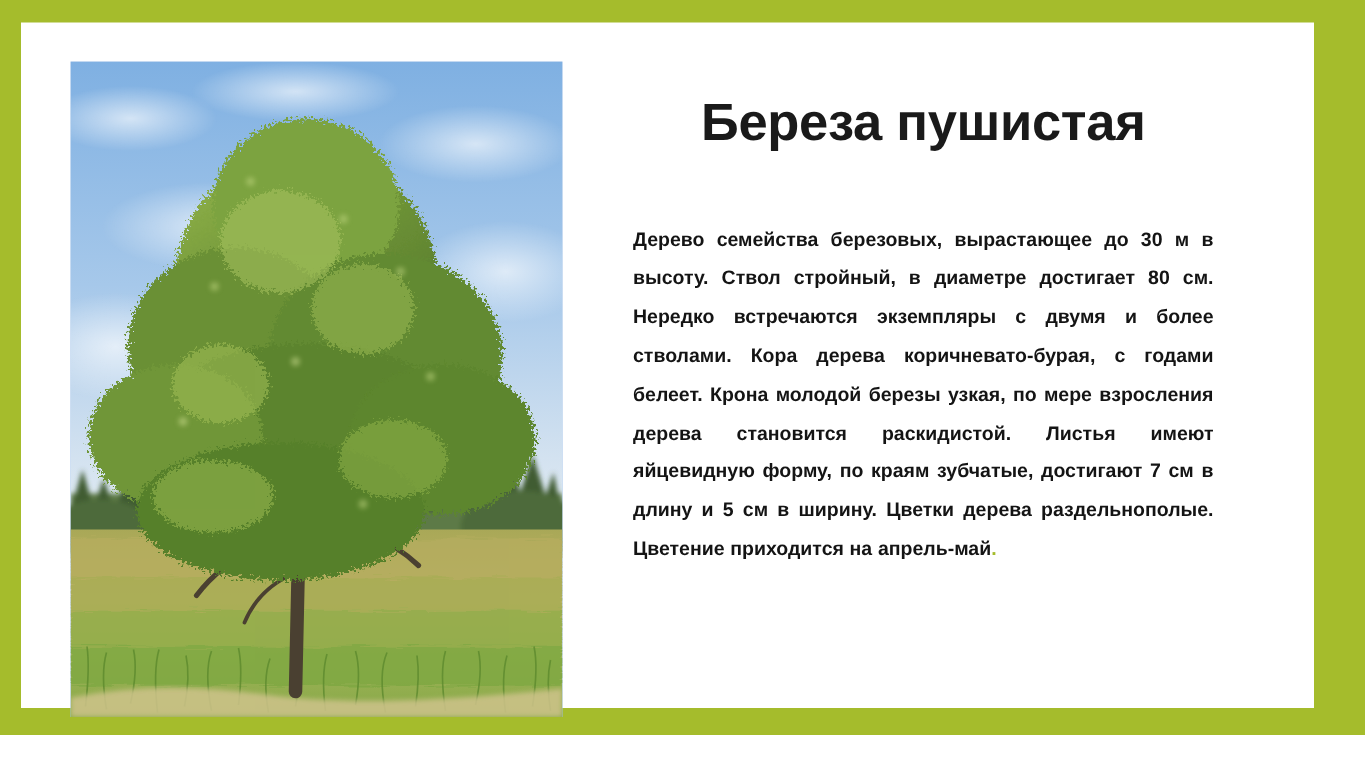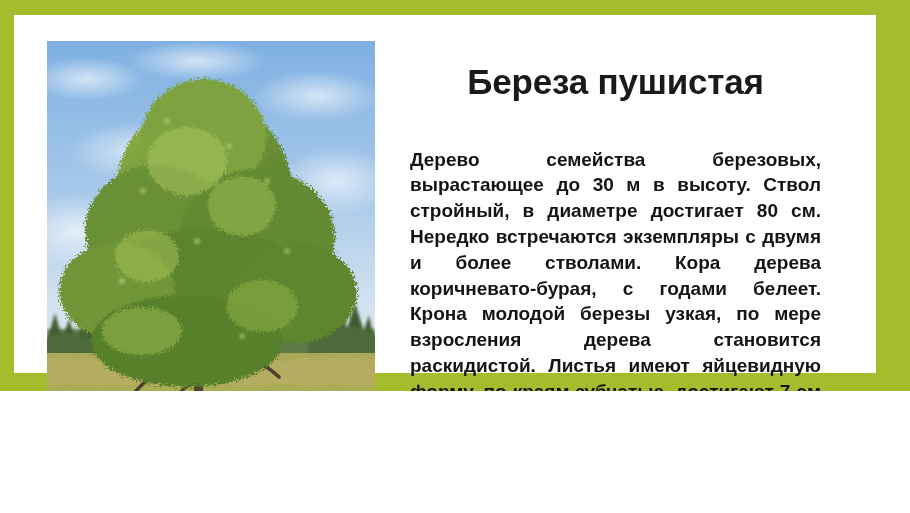--- a/index.html
+++ b/index.html
@@ -7,21 +7,21 @@
     padding: 0;
     background: #ffffff;
   }
   body {
     font-family: "Liberation Sans", "DejaVu Sans", sans-serif;
   }
 
   .slide {
     position: relative;
     width: 910px;
-    height: 391px;
+    height: 490px;
     background: #ffffff;
     overflow: hidden;
     box-sizing: border-box;
   }
 
   
   .frame-bar {
     position: absolute;
     background: #a5bc2c;
   }
@@ -53,27 +53,27 @@
     font-size: 35px;
     font-weight: bold;
     color: #1a1a1a;
     text-align: center;
     line-height: 1.16;
     letter-spacing: -0.2px;
     margin: 0 0 44px 0;
     white-space: nowrap;
   }
   .body-text {
-    font-size: 19px;
+    font-size: 13px;
     font-weight: bold;
     color: #141414;
     text-align: justify;
     text-align-last: left;
     line-height: 25.8px;
-    margin: 4px;
+    margin: 16px;
     word-spacing: 0.2px;
   }
   .accent-dot { color: #a5bc2c; }
 </style>
 </head>
 <body>
 
 <div class="slide">
 
   <div class="frame-bar frame-top"></div>

